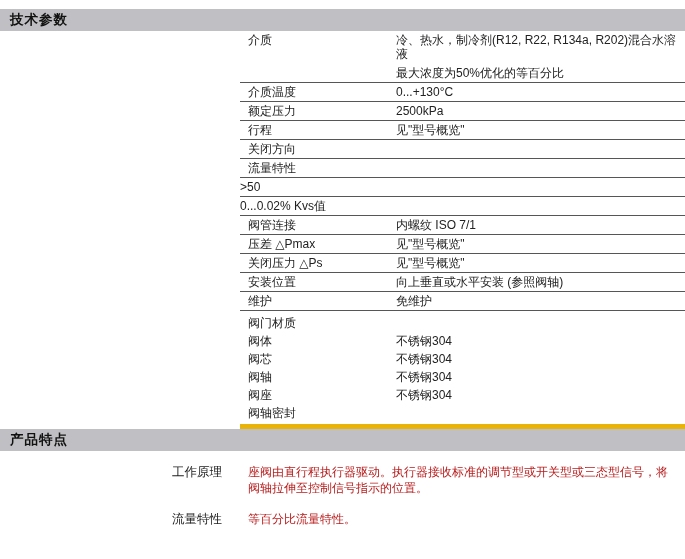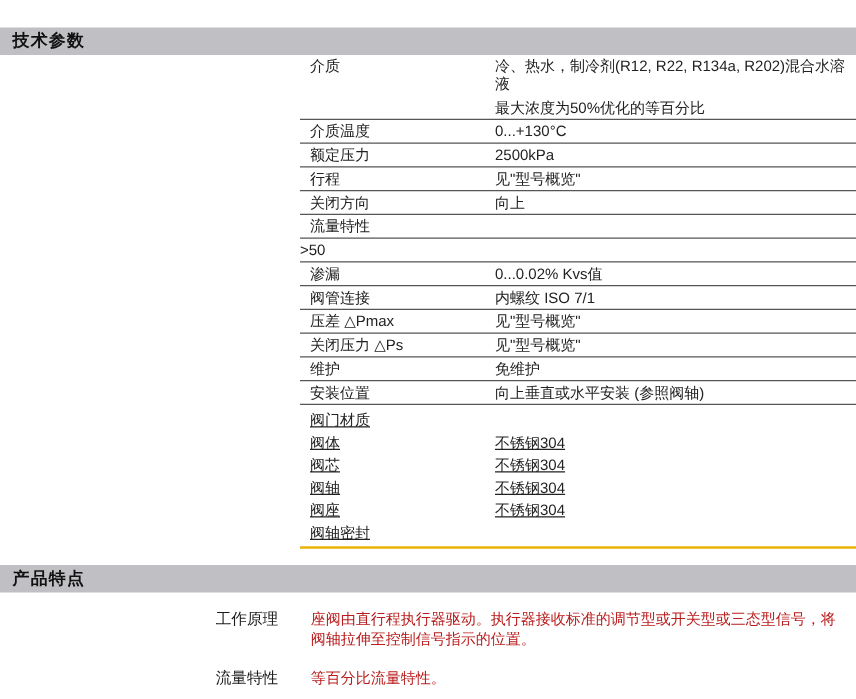--- a/index.html
+++ b/index.html
@@ -19,21 +19,21 @@
   .section-bar {
     background: #c0c0c4;
     height: 22px;
     line-height: 22px;
     padding-left: 10px;
     font-size: 13.5px;
     font-weight: bold;
     color: #111111;
     letter-spacing: 1px;
   }
-  .bar-top { margin-top: 22px; }
+  .bar-top { margin-top: 9px; }
 
   
   .params-wrap {
     margin-left: 240px;
     margin-right: 0;
   }
   .p-row {
     display: flex;
     align-items: flex-start;
     padding: 2px 0 2px 0;
@@ -46,46 +46,44 @@
     padding-left: 8px;
     color: #222222;
   }
   .p-row .cell-value { flex: 1; color: #222222; }
   .cell-value .v2 { margin-top: 5px; }
   .cell-value .v2:empty { margin-top: 0; }
 
   
   .material-wrap {
     margin-left: 240px;
-    border-bottom: 2px solid #eab308;
+    border-bottom: 5px solid #eab308;
     padding: 3px 0 2px 0;
-    text-decoration: underline;
   }
   .m-row {
     display: flex;
     align-items: flex-start;
     padding: 2px 0;
     line-height: 14px;
   }
   .m-row .cell-label {
     width: 156px;
     flex: 0 0 156px;
     padding-left: 8px;
   }
   .m-row .cell-value { flex: 1; }
 
   
-  .features-wrap { margin-top: 13px; }
+  .features-wrap { }
   .feature-row {
     display: flex;
     align-items: flex-start;
     margin-left: 172px;
     margin-right: 10px;
     margin-top: 15px;
-    justify-content: center;
   }
   .feature-row:first-of-type { margin-top: 13px; }
   .feature-row .f-label {
     flex: 0 0 76px;
     width: 76px;
     font-size: 12.5px;
     color: #1a1a1a;
   }
   .feature-row .f-text {
     flex: 1;
@@ -132,39 +130,34 @@
       <div class="p-row">
         <div class="cell-label">行程</div>
         <div class="cell-value">
           <div class="v1">见"型号概览"</div>
           <div class="v2"></div>
         </div>
       </div>
 
       <div class="p-row">
         <div class="cell-label">关闭方向</div>
-        <div class="cell-value">
-          <div class="v1">向上</div>
-          <div class="v2"></div>
-        </div>
       </div>
 
       <div class="p-row">
         <div class="cell-label">流量特性</div>
       </div>
 
       <div class="p-row">
         <div class="cell-value">
           <div class="v1">&gt;50</div>
           <div class="v2"></div>
         </div>
       </div>
 
       <div class="p-row">
-        <div class="cell-label">渗漏</div>
         <div class="cell-value">
           <div class="v1">0...0.02% Kvs值</div>
           <div class="v2"></div>
         </div>
       </div>
 
       <div class="p-row">
         <div class="cell-label">阀管连接</div>
         <div class="cell-value">
           <div class="v1">内螺纹 ISO 7/1</div>
@@ -182,31 +175,31 @@
 
       <div class="p-row">
         <div class="cell-label">关闭压力 △Ps</div>
         <div class="cell-value">
           <div class="v1">见"型号概览"</div>
           <div class="v2"></div>
         </div>
       </div>
 
       <div class="p-row">
+        <div class="cell-label">安装位置</div>
+        <div class="cell-value">
+          <div class="v1">向上垂直或水平安装 (参照阀轴)</div>
+          <div class="v2"></div>
+        </div>
+      </div>
+
+      <div class="p-row">
         <div class="cell-label">维护</div>
         <div class="cell-value">
           <div class="v1">免维护</div>
-          <div class="v2"></div>
-        </div>
-      </div>
-
-      <div class="p-row">
-        <div class="cell-label">安装位置</div>
-        <div class="cell-value">
-          <div class="v1">向上垂直或水平安装 (参照阀轴)</div>
           <div class="v2"></div>
         </div>
       </div>
     </div>
 
   <div class="material-wrap">
 
       <div class="m-row">
         <div class="cell-label">阀门材质</div>
         <div class="cell-value"></div>

